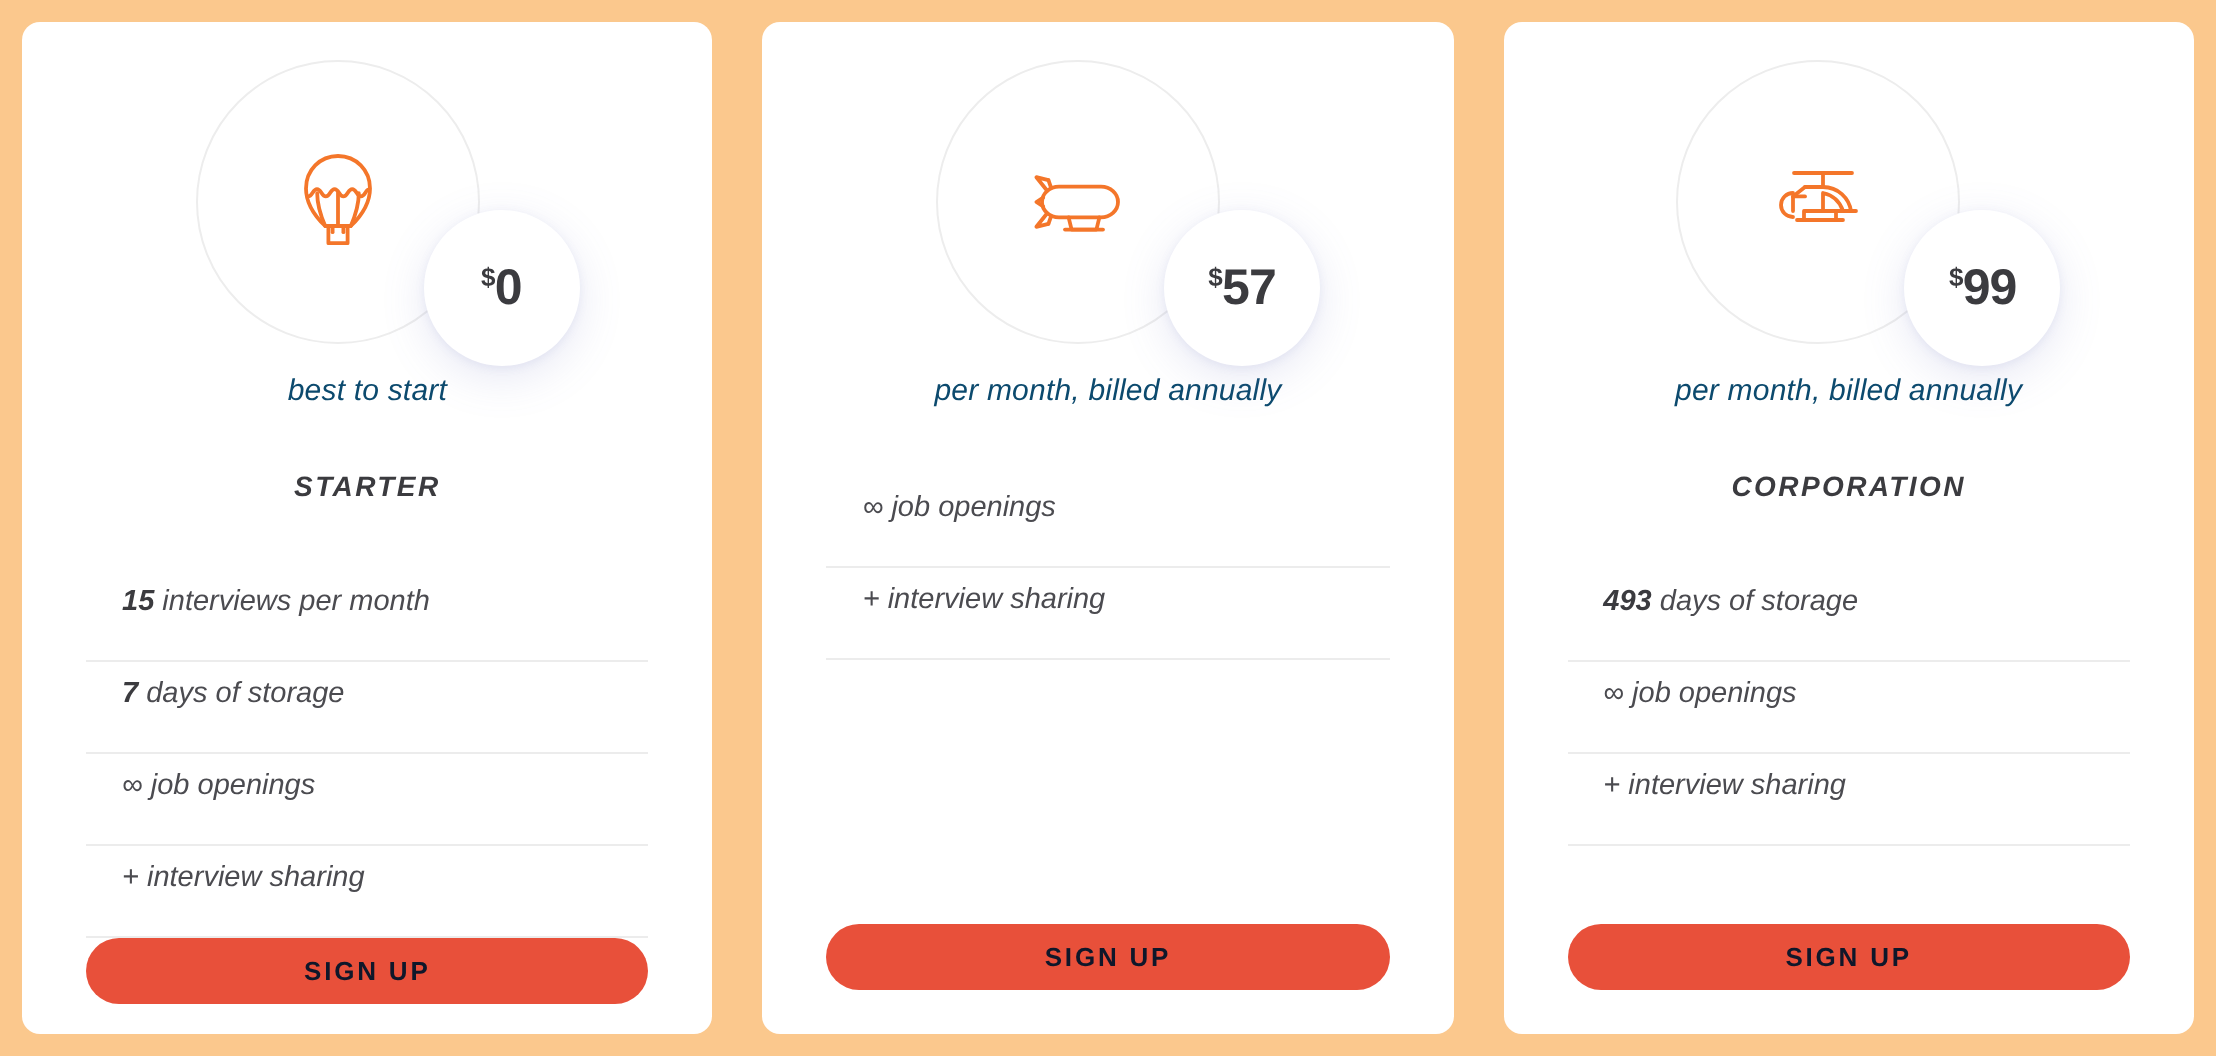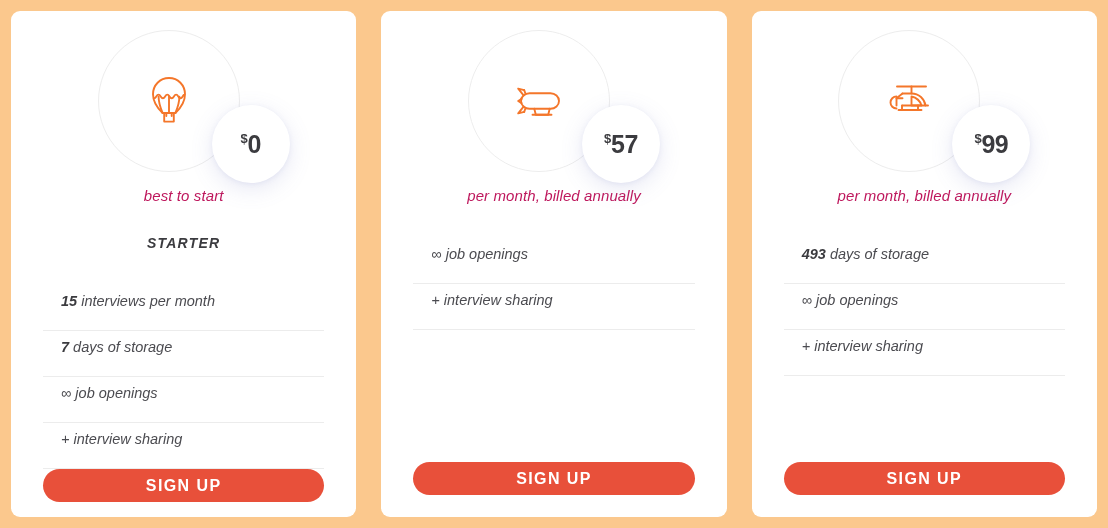--- a/index.html
+++ b/index.html
@@ -98,21 +98,21 @@
     color: #3b3b3f;
     letter-spacing: -0.5px;
     line-height: 1;
   }
 
   
   .plan-tagline {
     text-align: center;
     font-style: italic;
     font-size: 15px;
-    color: #be185d;
+    color: #0c4a6e;
     margin-top: 4px;
     letter-spacing: 0.1px;
   }
   .plan-name {
     text-align: center;
     font-size: 14px;
     font-weight: bold;
     color: #3b3b3f;
     letter-spacing: 1.2px;
     margin-top: 31px;
@@ -147,23 +147,23 @@
   
   .signup-wrap {
     margin-top: auto;
     padding-bottom: 22px;
   }
   .signup-button {
     display: block;
     width: 100%;
     border: none;
     background: #e8503a;
-    color: #ffffff;
+    color: #0f172a;
     font-family: "Liberation Sans", sans-serif;
-    font-size: 16px;
+    font-size: 13px;
     font-weight: bold;
     letter-spacing: 1.4px;
     border-radius: 20px;
     height: 33px;
     cursor: pointer;
     text-align: center;
     padding: 0;
   }
 </style>
 </head>
@@ -258,20 +258,21 @@
           <path d="M16.5 24.5 C13.2 24.5 10.5 27.2 10.5 30.5 C10.5 33.8 13.2 36.5 16.5 36.5"></path>
         </svg>
       </div>
       <div class="price-badge">
         <span class="currency">$</span>
           <span class="amount">99</span>
       </div>
     </div>
 
     <div class="plan-tagline">per month, billed annually</div>
+    <div class="plan-name">CORPORATION</div>
 
     <div class="feature-list">
       <div class="feature-row"><span class="qty">493</span><span> days of storage</span></div>
       <div class="feature-row"><span class="sym">∞</span><span> job openings</span></div>
       <div class="feature-row"><span class="sym">+</span><span> interview sharing</span></div>
     </div>
 
     <div class="signup-wrap">
       <button class="signup-button">SIGN UP</button>
     </div>

